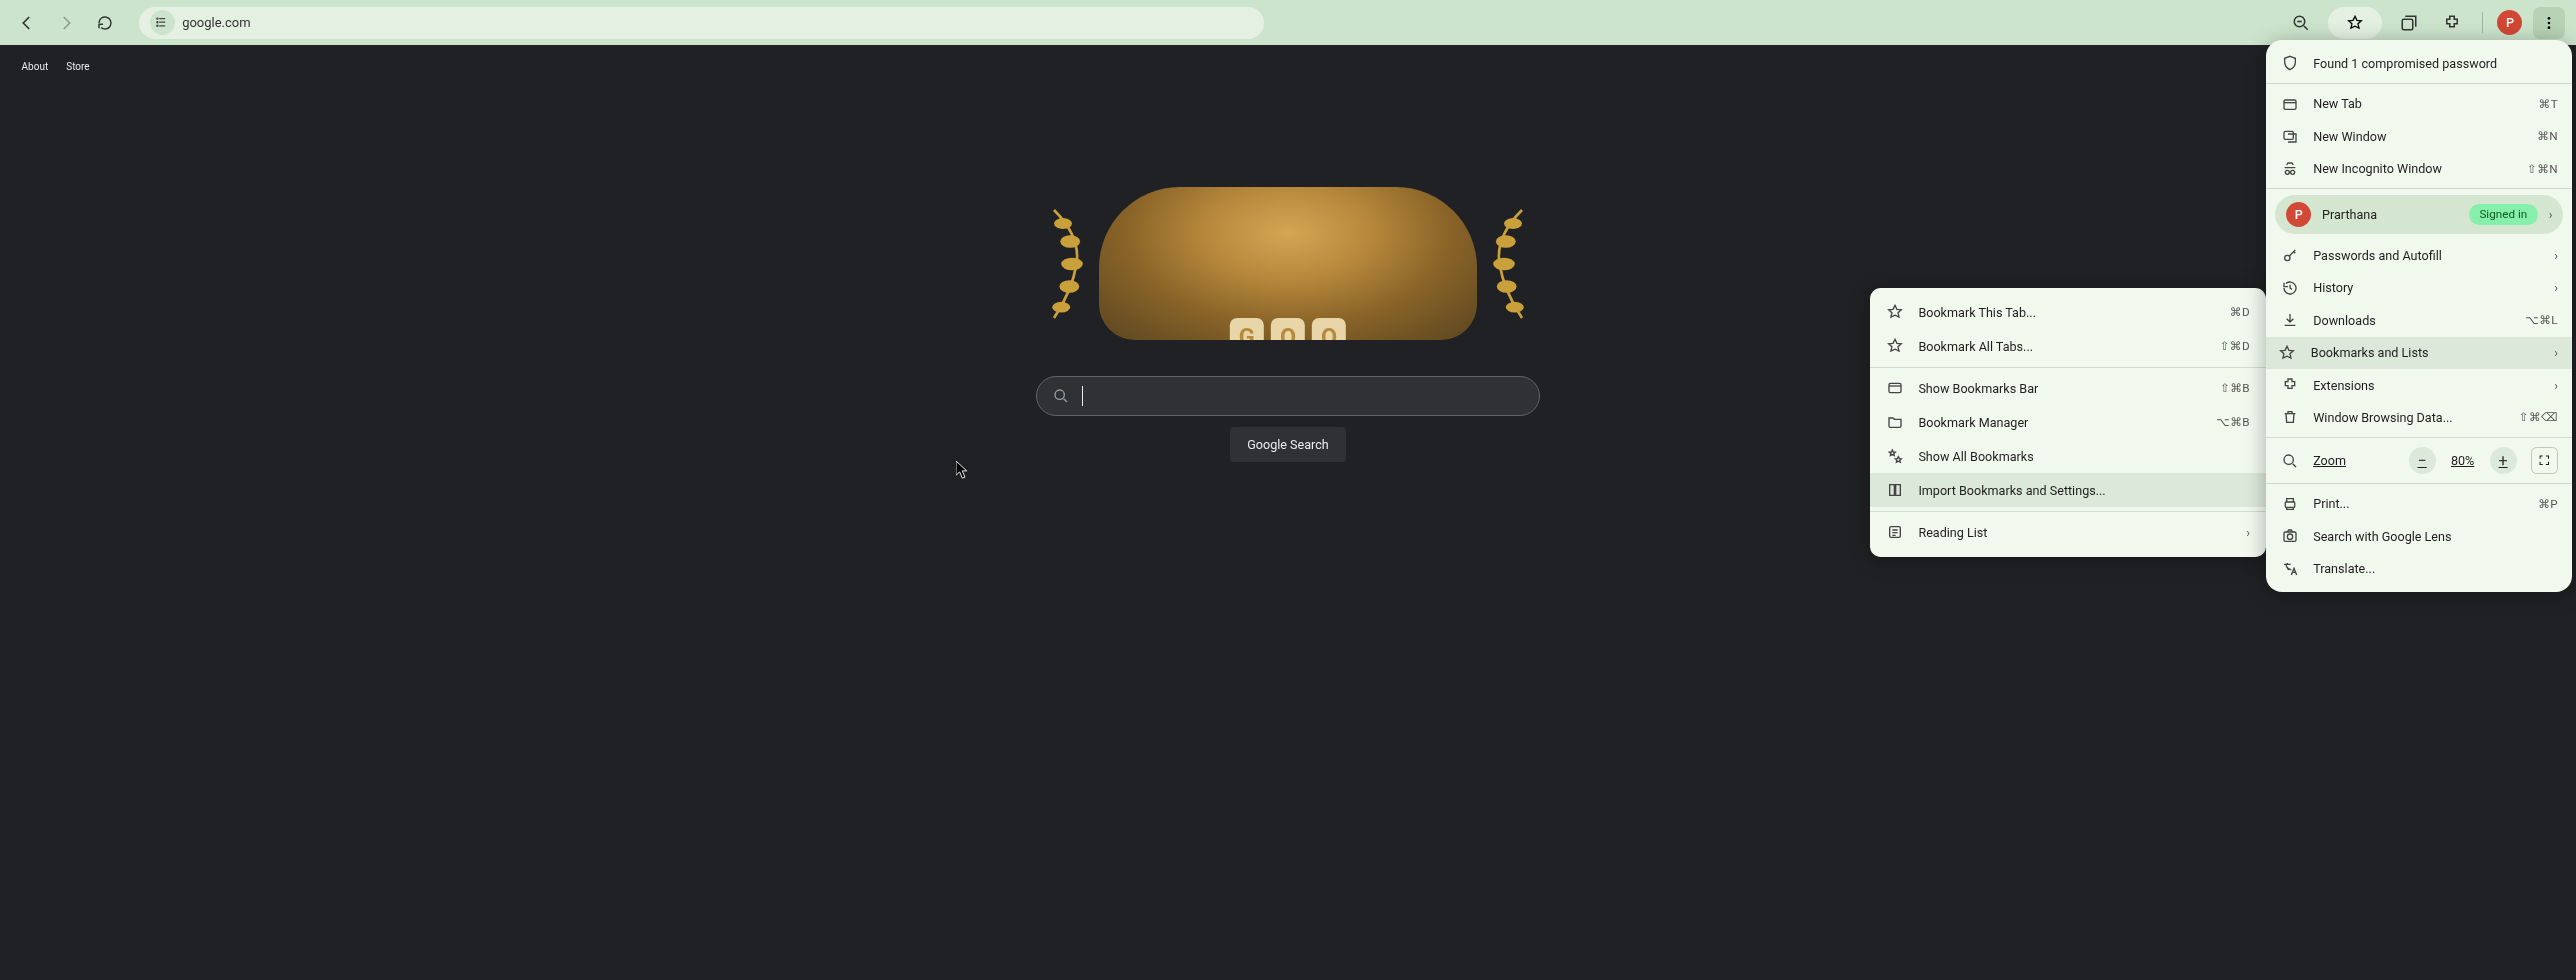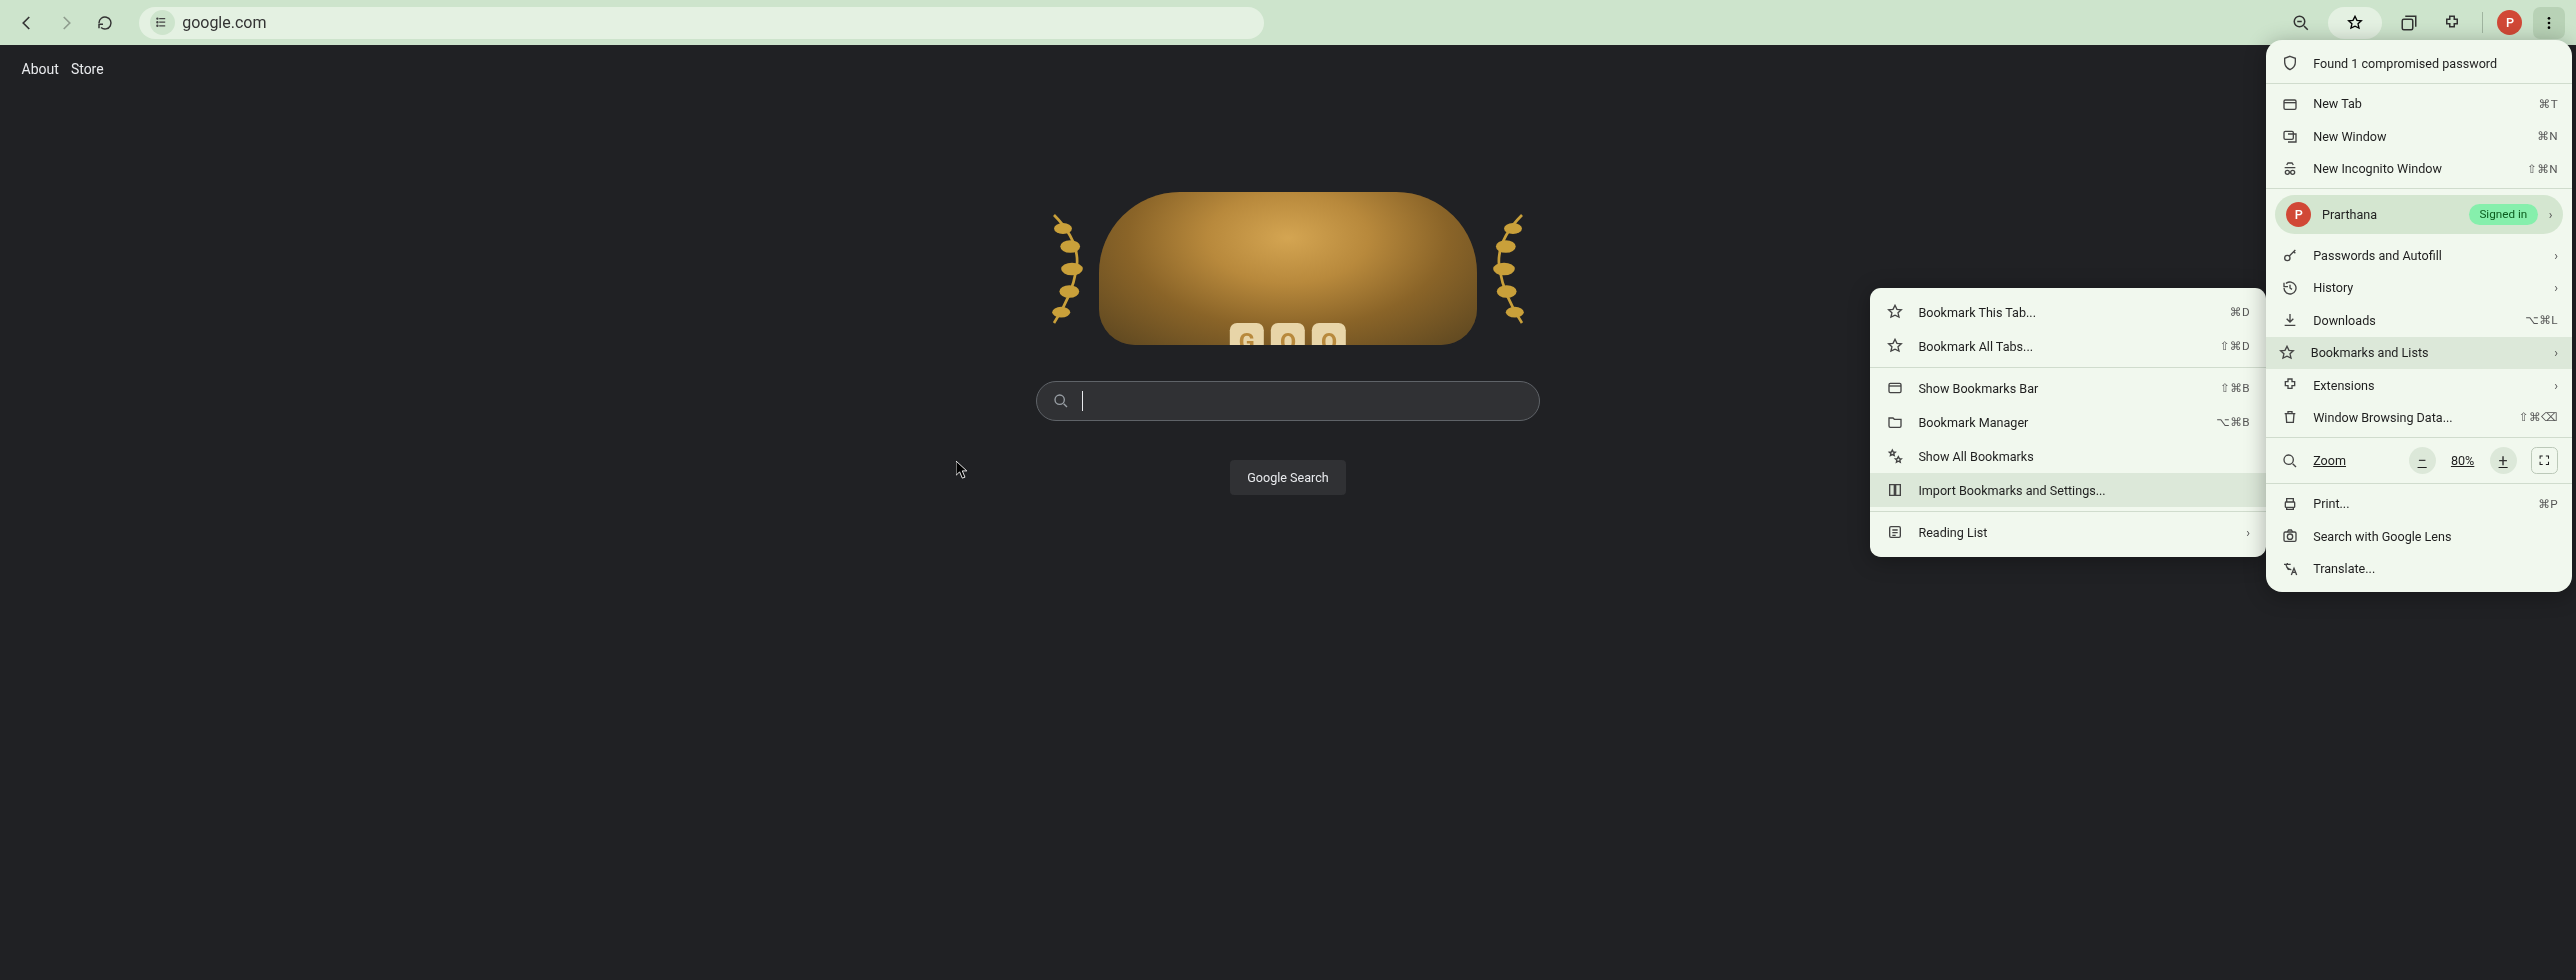--- a/index.html
+++ b/index.html
@@ -4,44 +4,44 @@
 <style>
 * { margin: 0; padding: 0; box-sizing: border-box; font-family: -apple-system, BlinkMacSystemFont, "Segoe UI", Roboto, sans-serif; }
 body { width: 2576px; height: 981px; background: #cde4cc; overflow: hidden; position: relative; }
 
 
 .toolbar { height: 45px; background: #cde4cc; display: flex; align-items: center; padding: 0 10.8px; gap: 7.2px; }
 .nav-btn { width: 32px; height: 32px; display: flex; align-items: center; justify-content: center; border-radius: 50%; cursor: pointer; color: #333; }
 .nav-btn.disabled { opacity: 0.4; }
 .addr-bar { flex: 0 0 1125px; height: 32px; background: #e4f1e2; border-radius: 16px; display: flex; align-items: center; padding: 0 10.8px; gap: 7.2px; margin-left: 10.8px; }
 .site-chip { width: 25px; height: 25px; background: #cde4cc; border-radius: 12.6px; display: flex; align-items: center; justify-content: center; }
-.addr-text { font-size: 16px; color: #333; }
+.addr-text { font-size: 13px; color: #333; }
 .toolbar-right { margin-left: auto; display: flex; align-items: center; gap: 10.8px; }
 .tb-icon { width: 32px; height: 32px; display: flex; align-items: center; justify-content: center; cursor: pointer; color: #333; }
 .star-pill { width: 54px; height: 32px; background: #e4f1e2; border-radius: 16px; display: flex; align-items: center; justify-content: center; gap: 5.4px; }
 .divider-v { width: 0.9px; height: 21.6px; background: #a0b5a0; margin: 0 3.6px; }
 .avatar-sm { width: 25px; height: 25px; border-radius: 50%; background: #d14836; color: #fff; display: flex; align-items: center; justify-content: center; font-size: 12.6px; font-weight: 500; }
 .menu-btn-wrap { width: 32px; height: 32px; background: #b8d2b6; border-radius: 7.2px; display: flex; align-items: center; justify-content: center; }
 
 
 .page { position: absolute; top: 45px; left: 0; right: 0; bottom: 0; background: #202124; color: #e8eaed; }
-.page-top { display: flex; padding: 16px 21.6px; gap: 12px; font-size: 14px; }
+.page-top { display: flex; padding: 16px 21.6px; gap: 18px; font-size: 10px; }
 .page-top a { color: #e8eaed; text-decoration: none; }
 .doodle-wrap { display: flex; flex-direction: column; align-items: center; margin-top: 99px; }
 .doodle { width: 378px; height: 153px; background: #3a3125; border-radius: 81px 81px 36px 36px; position: relative; overflow: hidden; }
 .doodle::before { content:""; position:absolute; inset:0; background: radial-gradient(ellipse at 50% 30%, #d4a552 0%, #b8893c 30%, #8a6428 60%, #5a4520 100%); }
 .doodle-letters { position: absolute; bottom: -16px; left: 50%; transform: translateX(-50%); display: flex; gap: 7.2px; }
 .dl { width: 34px; height: 38px; background: #e8d5a8; border-radius: 7.2px; display: flex; align-items: center; justify-content: center; font-weight: 700; font-size: 23.4px; color: #b8893c; }
 .laurel { position: absolute; width: 54px; height: 126px; }
 .laurel.l { left: -54px; top: 13.5px; transform: scaleX(-1); }
 .laurel.r { right: -54px; top: 13.5px; }
 .search-box { width: 504px; height: 40px; background: #303134; border: 0.9px solid #5f6368; border-radius: 21.6px; margin-top: 36px; display: flex; align-items: center; padding: 0 16px; gap: 12.6px; position: relative; }
 .search-box input { flex: 1; background: transparent; border: none; outline: none; color: #e8eaed; font-size: 14.4px; }
 .search-cursor { width: 0.9px; height: 20px; background: #e8eaed; }
-.search-buttons { display: flex; gap: 10.8px; margin-top: 39px; }
+.search-buttons { display: flex; gap: 10.8px; margin-top: 11px; }
 .sbtn { background: #303134; color: #e8eaed; border: 0.9px solid #303134; border-radius: 3.6px; padding: 9px 16px; font-size: 12.6px; cursor: pointer; }
 
 
 .chrome-menu { position: absolute; top: 40px; right: 3.6px; width: 306px; background: #f1f8ee; border-radius: 16px; box-shadow: 0 3.6px 21.6px rgba(0,0,0,0.3); padding: 7.2px 0; z-index: 100; font-size: 12.6px; color: #1f1f1f; }
 .menu-divider { height: 0.9px; background: #d0dccd; margin: 3.6px 0; }
 .menu-item { display: flex; align-items: center; padding: 7.2px 14.4px; gap: 14.4px; cursor: pointer; min-height: 31px; }
 .menu-item:hover, .menu-item.hover { background: #dce8d9; padding-left: 12px; }
 .menu-icon { width: 18px; height: 18px; display: flex; align-items: center; justify-content: center; color: #444; flex-shrink:0; }
 .menu-label { flex: 1; }
 .menu-shortcut { color: #555; font-size: 11.7px; letter-spacing: 0.4px; }

